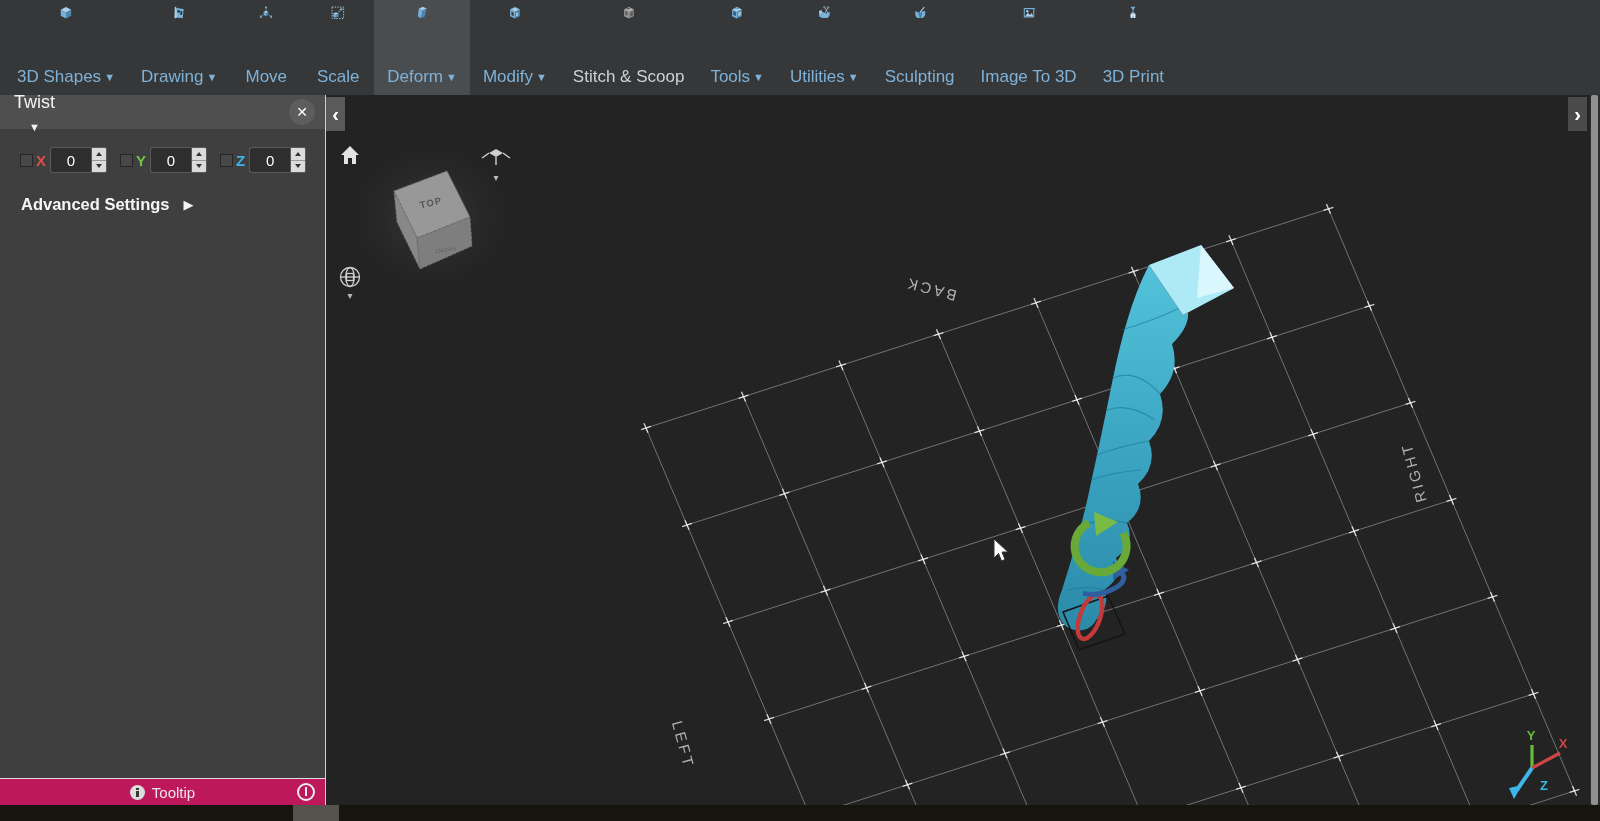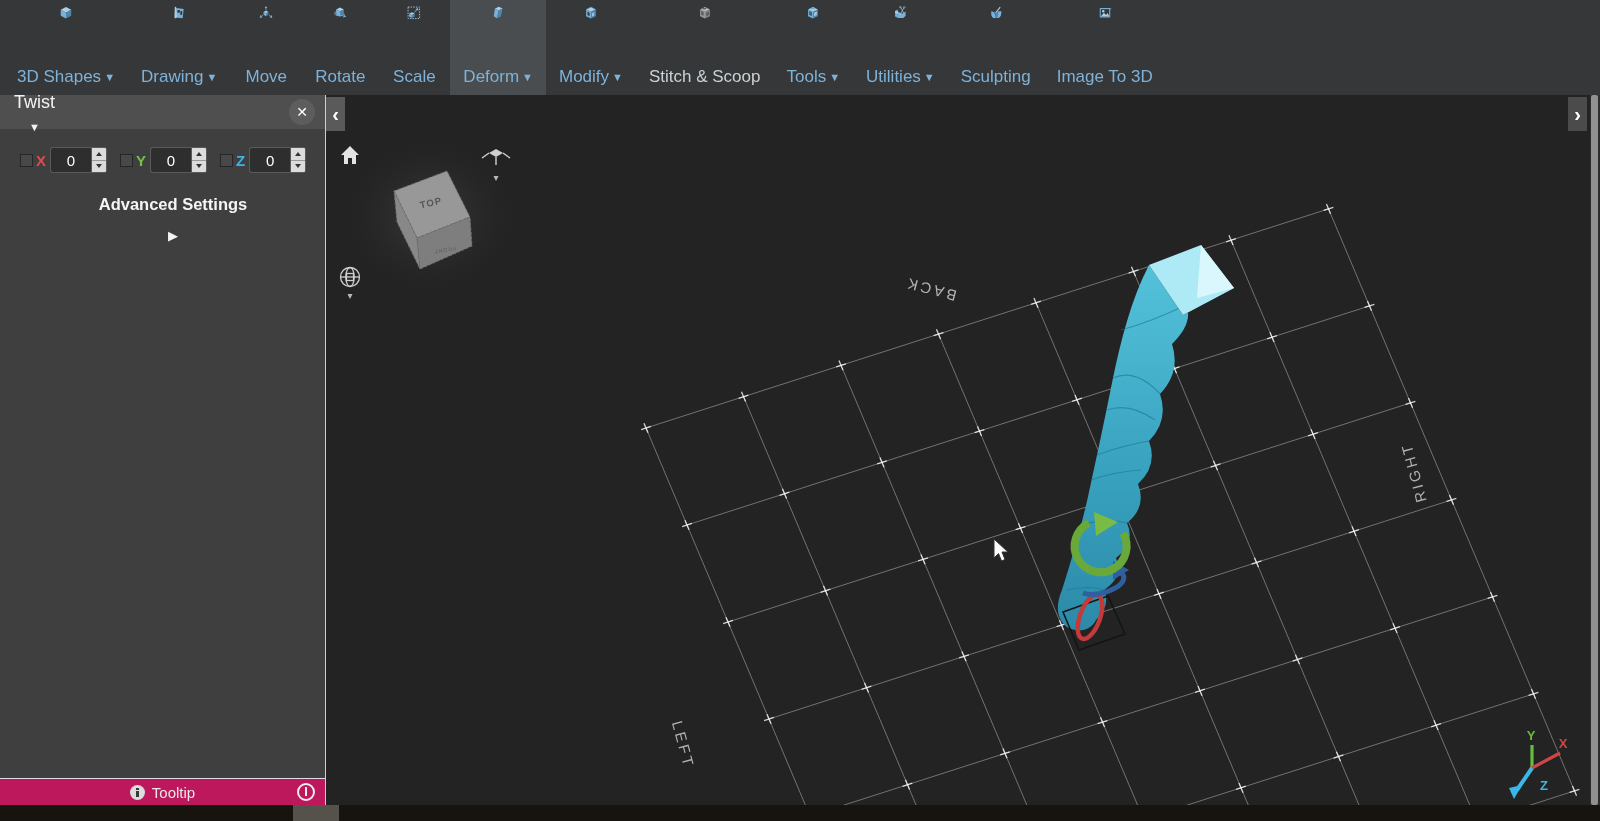--- a/index.html
+++ b/index.html
@@ -36,21 +36,21 @@
   .spin { display:flex; flex-direction:column; width:16px; height:26px; border:1px solid #5a5a5a; border-radius:0 2px 2px 0; overflow:hidden; }
   .spin button { flex:1; background:#dcdcdc; border:none; border-bottom:1px solid #9a9a9a;
     display:flex; align-items:center; justify-content:center; cursor:pointer; padding:0; }
   .spin button:last-child { border-bottom:none; }
   .t-up { width:0; height:0; border-left:3.5px solid transparent; border-right:3.5px solid transparent; border-bottom:4.5px solid #333; }
   .t-dn { width:0; height:0; border-left:3.5px solid transparent; border-right:3.5px solid transparent; border-top:4.5px solid #333; }
   .repeat-row { display:flex; align-items:center; margin:26px 16px 0 21px; }
   .repeat-label { color:#eaeaea; font-size:15.5px; }
   .repeat-btn { margin-left:auto; width:66px; height:25px; border:1.5px solid #cfcfcf; border-radius:13px;
     background:transparent; display:flex; align-items:center; justify-content:center; cursor:pointer; }
-  .advanced-row { display:flex; align-items:center; margin:22px 0 0 21px; gap:14px; cursor:pointer;flex-direction:column; }
+  .advanced-row { display:flex; align-items:center; margin:22px 0 0 21px; gap:14px; cursor:pointer; }
   .advanced-label { color:#f5f5f5; font-size:16.5px; font-weight:bold; }
   .advanced-arrow { color:#f5f5f5; font-size:13px; }
   .tooltip-bar { position:absolute; left:0; bottom:0; width:325px; height:27px; background:#be185d;
     border-top:1px solid #dedede; display:flex; align-items:center; justify-content:center; gap:7px; }
   .tooltip-text { color:#e8e8e8; font-size:15px; }
   .info-dot { width:15px; height:15px; border-radius:50%; background:#dcdcdc; position:relative; }
   .info-dot::before { content:""; position:absolute; left:6.5px; top:3px; width:2.4px; height:2.4px; background:#3a3a3a; }
   .info-dot::after  { content:""; position:absolute; left:6.5px; top:6.8px; width:2.4px; height:5.4px; background:#3a3a3a; }
   .info-ring { position:absolute; right:10px; top:4px; width:18px; height:18px; border:2px solid #ececec; border-radius:50%; }
   .info-ring::after { content:""; display:block; width:2.6px; height:8.5px; background:#ececec; margin:2.2px auto 0; }
@@ -112,32 +112,20 @@
         <line x1="11" y1="26" x2="6" y2="30" stroke="#79b1d8" stroke-width="2.5"></line>
         <polygon points="4,26 2,34 10,32" fill="#79b1d8"></polygon>
         <line x1="29" y1="26" x2="34" y2="30" stroke="#79b1d8" stroke-width="2.5"></line>
         <polygon points="36,26 38,34 30,32" fill="#79b1d8"></polygon>
       </svg>
       <span class="tool-label">
           <span>Move</span>
         </span>
     </div>
 
-    <div class="tool-item">
-      <svg class="tool-icon" viewBox="0 0 40 40">
-        <polygon points="20,4 31,10 20,16 9,10" fill="#a9d0ea"></polygon>
-        <polygon points="9,10 20,16 20,30 9,24" fill="#79b1d8"></polygon>
-        <polygon points="20,16 31,10 31,24 20,30" fill="#4f86ad"></polygon>
-        <path d="M33,22 A14,7 0 1 1 20,14" fill="none" stroke="#79b1d8" stroke-width="2.6"></path>
-        <polygon points="28,33 38,31 32,25" fill="#79b1d8"></polygon>
-      </svg>
-      <span class="tool-label">
-          <span>Rotate</span>
-        </span>
-    </div>
 
     <div class="tool-item">
       <svg class="tool-icon" viewBox="0 0 40 40">
         <rect x="3" y="3" width="33" height="33" fill="none" stroke="#a9d0ea" stroke-width="2.6" stroke-dasharray="4 3.5"></rect>
         <line x1="20" y1="19" x2="30" y2="9" stroke="#79b1d8" stroke-width="2.6"></line>
         <polygon points="31,4 33,13 24,11" fill="#79b1d8"></polygon>
         <polygon points="14,18 22,22 14,26 6,22" fill="#a9d0ea"></polygon>
         <polygon points="6,22 14,26 14,34 6,30" fill="#79b1d8"></polygon>
         <polygon points="14,26 22,22 22,30 14,34" fill="#4f86ad"></polygon>
       </svg>
@@ -237,20 +225,33 @@
         <rect x="8" y="9" width="24" height="21" fill="#353738"></rect>
         <circle cx="15" cy="15" r="3.4" fill="#a9d0ea"></circle>
         <polygon points="8,30 17,19 23,26 28,20 32,30" fill="#a9d0ea"></polygon>
         <polygon points="35,6 39,8 35,10" fill="#79b1d8"></polygon>
       </svg>
       <span class="tool-label">
           <span>Image To 3D</span>
         </span>
     </div>
 
+    <div class="tool-item">
+      <svg class="tool-icon" viewBox="0 0 40 40">
+        <rect x="14" y="2" width="12" height="3.5" fill="#79b1d8"></rect>
+        <polygon points="16,6 24,6 22,11 18,11" fill="#79b1d8"></polygon>
+        <path d="M20,11 q3,3 -1,5 q-3,2 1,4" fill="none" stroke="#a9d0ea" stroke-width="1.8"></path>
+        <polygon points="12,23 20,16 28,23" fill="#79b1d8"></polygon>
+        <polygon points="13,23 27,23 27,34 13,34" fill="#e8f2f8"></polygon>
+        <rect x="18" y="27" width="4.5" height="7" fill="#79b1d8"></rect>
+      </svg>
+      <span class="tool-label">
+          <span>3D Print</span>
+        </span>
+    </div>
   </div>
 
   <div class="left-panel">
     <div class="panel-header">
       <span class="panel-title">
         <span>Twist</span>
         <span class="caret">▼</span>
       </span>
       <span class="panel-close">
           <span>✕</span>

